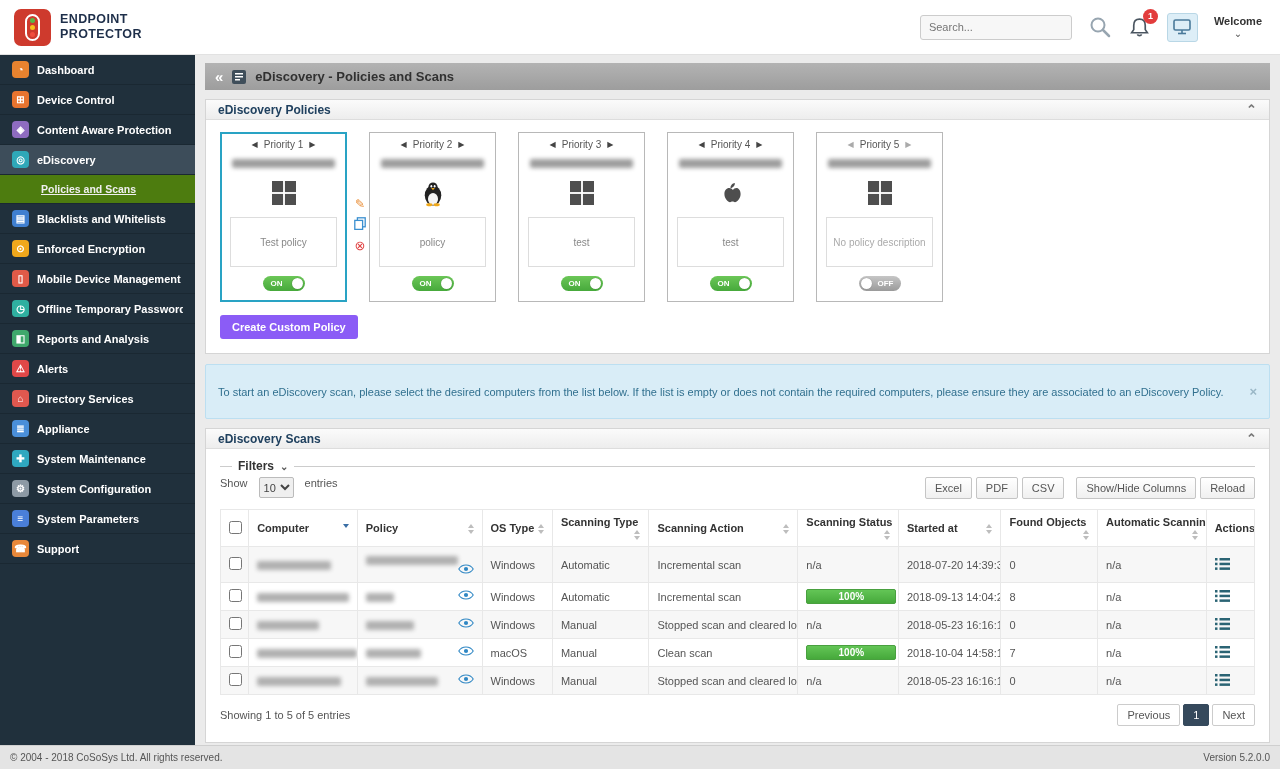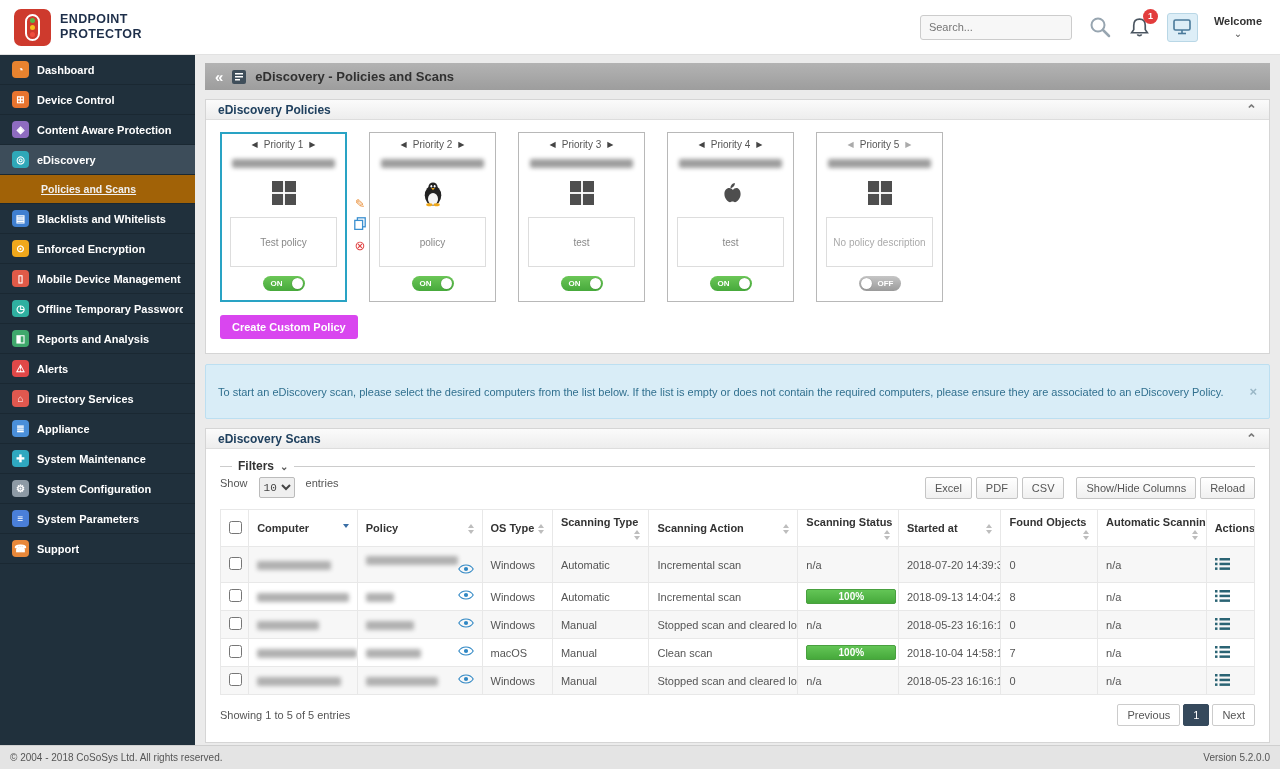--- a/index.html
+++ b/index.html
@@ -19,21 +19,21 @@
   .help-box { width:31px; height:29px; background:#ddeef7; border:1px solid #b9d7e6; border-radius:3px; display:flex; align-items:center; justify-content:center; }
   .welcome { display:flex; flex-direction:column; align-items:center; font-size:11px; font-weight:bold; color:#333; line-height:1.1; cursor:pointer; }
   .welcome .chev { font-size:10px; color:#555; font-weight:normal; }
 
   
   .sidebar { position:absolute; top:55px; left:0; width:195px; bottom:24px; background:#20303c; overflow:hidden; }
   .side-item { display:flex; align-items:center; gap:8px; height:30px; padding:0 12px; border-bottom:1px solid #1a2832; color:#fff; font-size:11px; font-weight:bold; white-space:nowrap; cursor:pointer; }
   .side-item.active { background:#3d4d5a; }
   .side-ico { flex:0 0 17px; width:17px; height:17px; border-radius:4px; color:#fff; font-size:10px; display:flex; align-items:center; justify-content:center; }
   .side-label { overflow:hidden; }
-  .submenu { background:#a16207; border-bottom:1px solid #1a2832; padding:3px 0; }
+  .submenu { background:#4d7c0f; border-bottom:1px solid #1a2832; padding:3px 0; }
   .submenu-item { padding:5px 10px 5px 41px; font-size:10.5px; font-weight:bold; color:#f0f0f0; cursor:pointer; }
   .submenu-item.active { text-decoration:underline; }
 
   
   .main { position:absolute; left:195px; top:55px; right:0; bottom:24px; padding:8px 10px; overflow:hidden; }
   .titlebar { height:27px; background:linear-gradient(#b3b3b3,#9d9d9d); display:flex; align-items:center; gap:8px; padding:0 10px; }
   .back-arrow { color:#fff; font-size:15px; font-weight:bold; cursor:pointer; line-height:1; }
   .page-title { font-size:13px; font-weight:bold; color:#313131; }
 
   .panel { background:#fff; border:1px solid #d5d5d5; margin-top:9px; }
@@ -58,35 +58,35 @@
   .toggle .tg-text { position:absolute; top:3px; font-size:8px; font-weight:bold; color:#fff; }
   .toggle.on .tg-text { left:8px; }
   .toggle.off .tg-text { right:7px; }
   .toggle .knob { position:absolute; top:2px; width:11px; height:11px; border-radius:50%; background:#fff; box-shadow:0 0 1px rgba(0,0,0,.4); }
   .toggle.on .knob { right:2px; }
   .toggle.off .knob { left:2px; }
   .card-actions { position:absolute; right:-19px; top:66px; display:flex; flex-direction:column; gap:7px; align-items:center; }
   .ca { font-size:12px; line-height:1; cursor:pointer; }
   .ca.edit { color:#e8892f; }
   .ca.del { color:#e04040; font-size:13px; }
-  .btn-teal { display:inline-block; background:#d946ef; color:#fff; font-size:11px; font-weight:bold; padding:6px 12px; border-radius:3px; border:none; cursor:pointer; font-family:"Liberation Sans",sans-serif; }
+  .btn-teal { display:inline-block; background:#8b5cf6; color:#fff; font-size:11px; font-weight:bold; padding:6px 12px; border-radius:3px; border:none; cursor:pointer; font-family:"Liberation Sans",sans-serif; }
   .create-btn { margin-top:13px; }
 
   
   .infobar { margin-top:10px; background:#d9edf7; border:1px solid #bcdff1; border-radius:2px; color:#31708f; font-size:11px; padding:19px 12px; display:flex; align-items:center; }
   .infobar .close { margin-left:auto; color:#9ab7c6; font-size:13px; font-weight:bold; cursor:pointer; padding-left:10px; }
 
   
   .scans-body { padding:10px 14px 16px; }
   .filters-row { display:flex; align-items:center; gap:6px; font-size:12px; font-weight:bold; color:#333; }
   .filters-row .line-s { width:12px; border-top:1px solid #ccc; }
   .filters-row .line-l { flex:1; border-top:1px solid #ccc; }
   .filters-row .chev { font-size:10px; color:#555; }
   .controls-row { margin-top:4px; display:flex; gap:11px; font-size:11px; color:#555; }
-  .page-size { height:21px; border:1px solid #bbb; border-radius:2px; font-size:11px; color:#444; font-family:Liberation Mono, monospace; }
+  .page-size { height:21px; border:1px solid #bbb; border-radius:2px; font-size:11px; color:#444; font-family:Liberation Sans, sans-serif; }
   .export-group { margin-left:auto; display:flex; gap:4px; }
   .btn-small { border:1px solid #c5c5c5; background:linear-gradient(#fff,#f0f0f0); padding:4px 9px; font-size:11px; color:#555; border-radius:2px; cursor:pointer; font-family:"Liberation Sans",sans-serif; }
   .gap-left { margin-left:8px; }
 
   table.scans { margin-top:10px; width:100%; border-collapse:collapse; font-size:11px; color:#555; table-layout:fixed; }
   table.scans th, table.scans td { border:1px solid #e8e8e8; padding:6px 8px; text-align:left; overflow:hidden; white-space:nowrap; }
   table.scans th { color:#333; font-weight:bold; background:#fff; }
   table.scans tr.odd td { background:#f7f7f7; }
   .sort { float:right; display:flex; flex-direction:column; gap:2px; margin-top:2px; }
   .sort i { display:block; width:0; height:0; border-left:3.5px solid transparent; border-right:3.5px solid transparent; }

